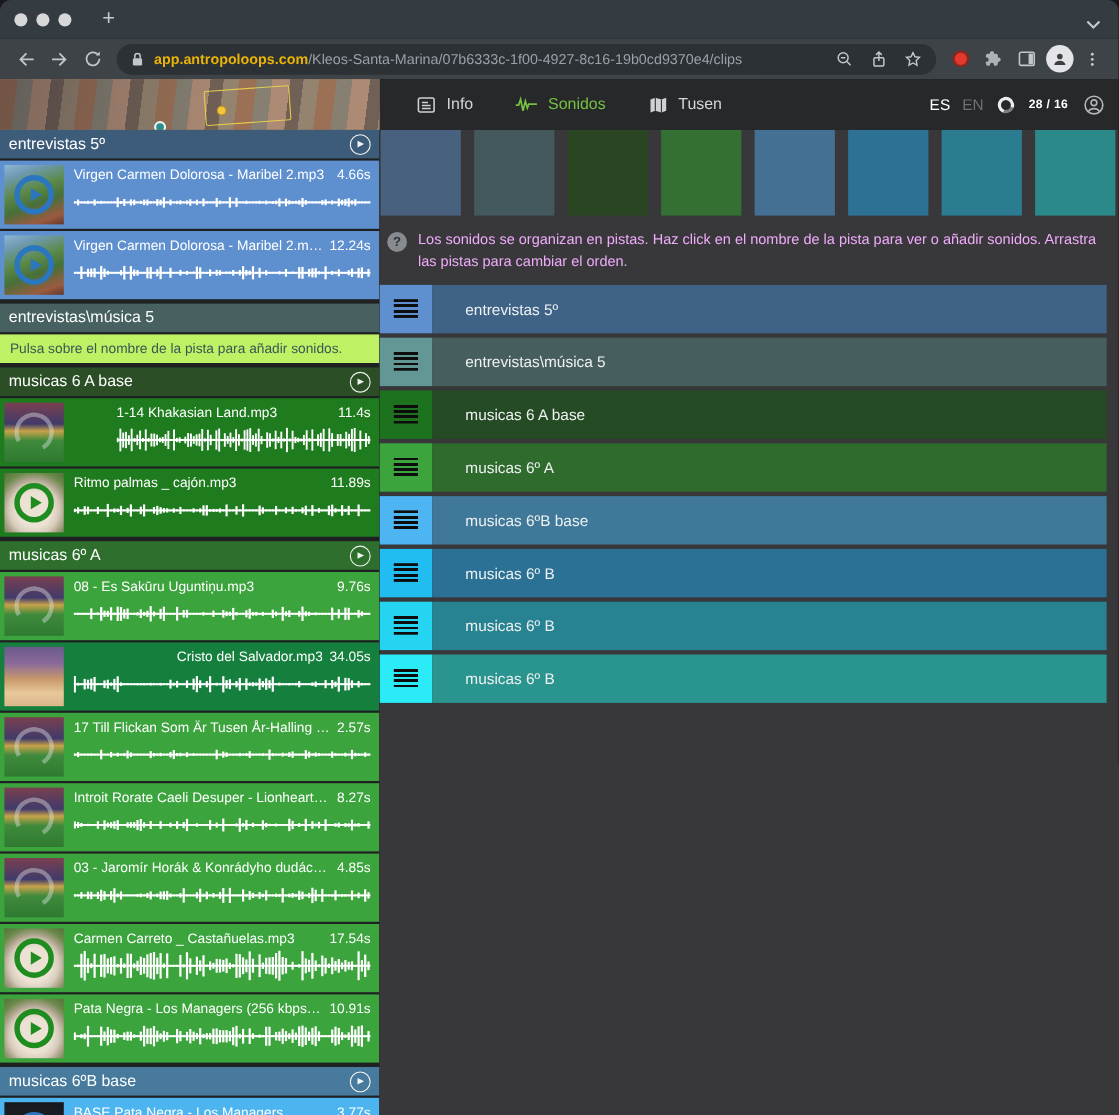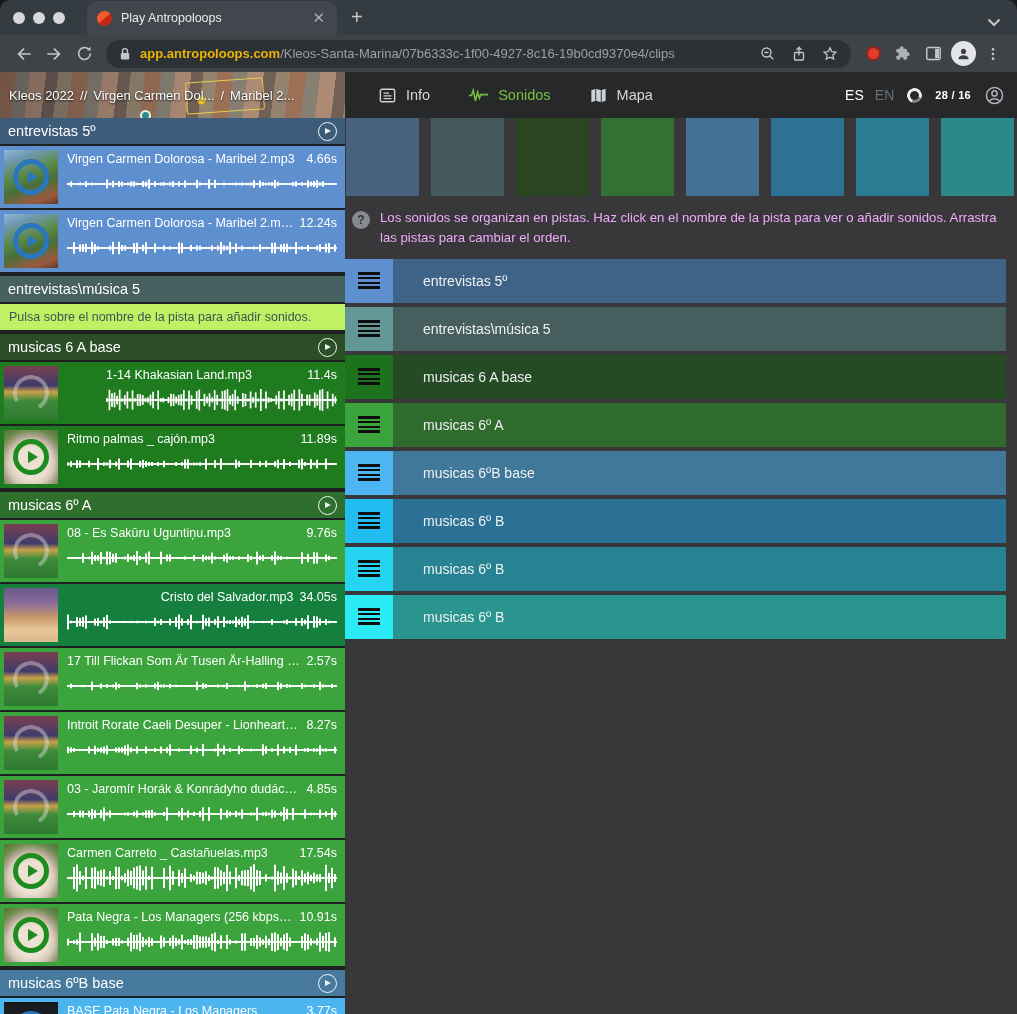--- a/index.html
+++ b/index.html
@@ -99,25 +99,20 @@
 <body>
 
 <div class="window">
 
   <div class="tabstrip">
     <div class="lights">
       <span class="light"></span>
       <span class="light"></span>
       <span class="light"></span>
     </div>
-    <div class="tab">
-      <span class="favicon"></span>
-      <span class="tab-title">Play Antropoloops</span>
-      <span class="tab-close">✕</span>
-    </div>
     <div class="newtab">+</div>
     <div class="tabsearch">
       <svg width="14" height="9" viewBox="0 0 14 9">
           <path d="M1.5 1.5 L7 7 L12.5 1.5" fill="none" stroke="#c6c9cc" stroke-width="2"></path>
         </svg>
     </div>
   </div>
 
   <div class="toolbar">
     <div class="tbtn">
@@ -185,27 +180,20 @@
           <circle cx="12" cy="19" r="2" fill="#c3c7ca"></circle>
         </svg>
     </div>
   </div>
 
   <div class="appnav">
     <div class="breadcrumb">
       <span class="bc-boundary"></span>
       <span class="bc-pin"></span>
       <span class="bc-pin2"></span>
-      <span class="bc-text">
-        <span>Kleos 2022</span>
-        <span>//</span>
-        <span>Virgen Carmen Dol...</span>
-        <span>/</span>
-        <span>Maribel 2...</span>
-      </span>
     </div>
     <div class="navtabs">
         <div class="navtab">
           <span class="nt-ic">
             <svg width="19" height="19" viewBox="0 0 24 24">
               <rect x="3" y="4" width="18" height="16" rx="2" fill="none" stroke="#cfd2d4" stroke-width="1.8"></rect>
               <path d="M7 9h7M7 12.5h10M7 16h10" stroke="#cfd2d4" stroke-width="1.6"></path>
             </svg>
           </span>
           <span class="nt-lb">Info</span>
@@ -218,21 +206,21 @@
           </span>
           <span class="nt-lb">Sonidos</span>
         </div>
         <div class="navtab">
           <span class="nt-ic">
             <svg width="19" height="19" viewBox="0 0 24 24">
               <path d="M3 5.5l5.5-2 7 2L21 3.5v15l-5.5 2-7-2L3 20.5z" fill="#cfd2d4"></path>
               <path d="M8.5 3.5v15M15.5 5.5v15" stroke="#26282a" stroke-width="1.2"></path>
             </svg>
           </span>
-          <span class="nt-lb">Mapa</span>
+          <span class="nt-lb">Tusen</span>
         </div>
       </div>
     <div class="navright">
       <span class="lang-wrap" style="display:flex;gap:11px">
           <span class="lang active">ES</span>
           <span class="lang">EN</span>
         </span>
       <span class="nav-spinner"></span>
       <span class="counter">28 / 16</span>
       <svg width="21" height="21" viewBox="0 0 24 24">

